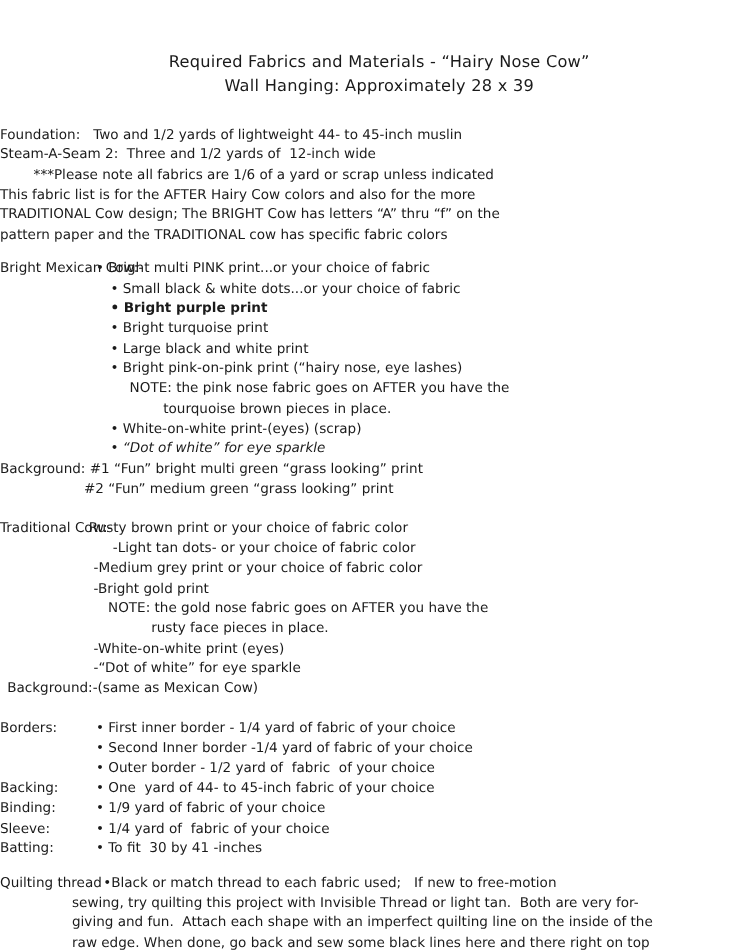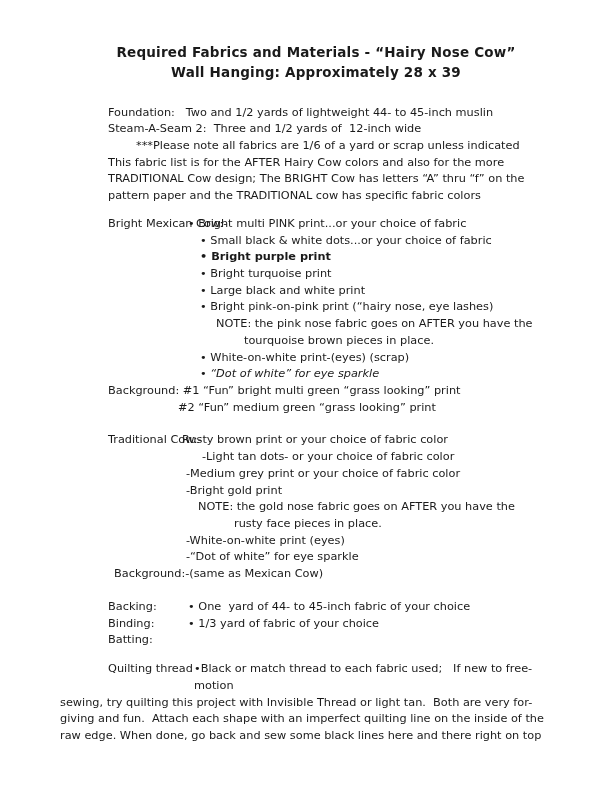--- a/index.html
+++ b/index.html
@@ -17,32 +17,31 @@
   }
   .page {
     position: relative;
     width: 612px;
     height: 792px;
     padding: 0;
     box-sizing: border-box;
   }
   .title {
     text-align: center;
-    font-weight: bold;
+    font-weight: normal;
     font-size: 13.5px;
     letter-spacing: 0.2px;
     line-height: 1.5;
     padding-left: 20px;
   }
   .title-block {
     margin-top: 42px;
     margin-bottom: 22px;
   }
   .body-wrap {
-    padding-left: 108px;
     padding-right: 48px;
     font-size: 11.3px;
     line-height: 1.48;
   }
   .line {
     white-space: pre-wrap;
     margin: 0;
   }
   .gap { height: 11px; }
   .small-gap { height: 5px; }
@@ -126,29 +125,42 @@
         </div>
       </div>
       <div class="line" style="padding-left:6px;">Background:-(same as Mexican Cow)</div>
     </div>
 
     <div class="gap"></div>
     <div class="small-gap"></div>
 
     <div>
       <div class="row">
+        <div class="label lbl-w1">Borders:</div>
+        <div class="content">
+          <div class="line">• First inner border - 1/4 yard of fabric of your choice</div>
+          <div class="line">• Second Inner border -1/4 yard of fabric of your choice</div>
+          <div class="line">• Outer border - 1/2 yard of  fabric  of your choice</div>
+        </div>
+      </div>
+      <div class="row">
         <div class="label lbl-w1">Backing:</div>
         <div class="content line">• One  yard of 44- to 45-inch fabric of your choice</div>
       </div>
       <div class="row">
         <div class="label lbl-w1">Binding:</div>
-        <div class="content line">• 1/3 yard of fabric of your choice</div>
+        <div class="content line">• 1/9 yard of fabric of your choice</div>
+      </div>
+      <div class="row">
+        <div class="label lbl-w1">Sleeve:</div>
+        <div class="content line">• 1/4 yard of  fabric of your choice</div>
       </div>
       <div class="row">
         <div class="label lbl-w1">Batting:</div>
+        <div class="content line">• To fit  30 by 41 -inches</div>
       </div>
     </div>
 
     <div style="margin-top:12px;">
       <div class="row">
         <div class="label" style="width:86px;">Quilting thread</div>
         <div class="content line">•Black or match thread to each fabric used;   If new to free-motion</div>
       </div>
     </div>
   </div>

